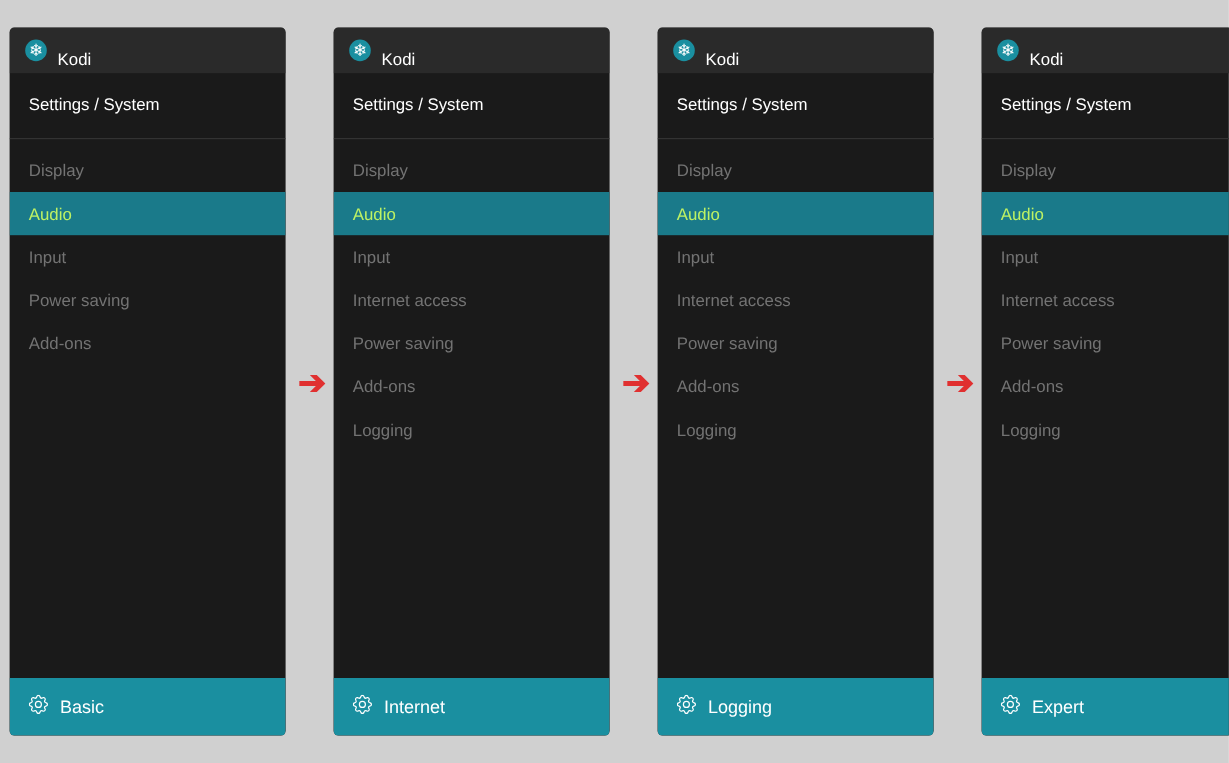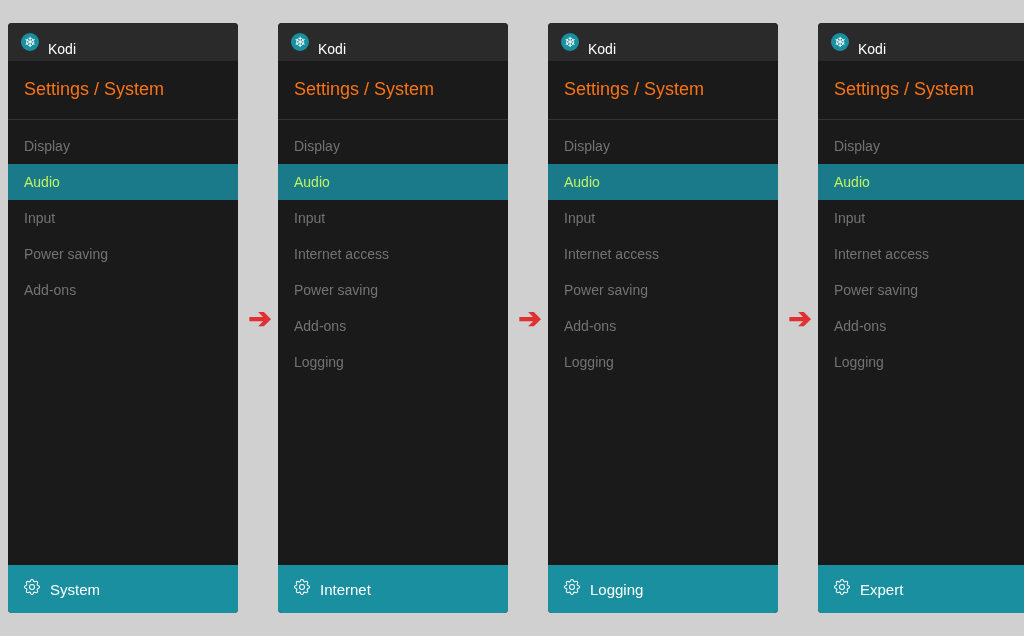--- a/index.html
+++ b/index.html
@@ -53,22 +53,22 @@
       color: #ffffff;
       font-size: 14px;
       font-weight: 400;
       margin-top: 14px;
     }
     .kodi-header {
       padding: 18px 16px 18px 16px;
       border-bottom: 1px solid #333;
     }
     .kodi-header-text {
-      color: #f97316;
-      font-size: 18px;
+      color: #ffffff;
+      font-size: 14px;
       font-weight: 300;
       line-height: 1.2;
     }
     .kodi-menu {
       flex: 1;
       padding: 8px 0;
     }
     .menu-item {
       padding: 10px 16px;
       color: #737373;
@@ -131,21 +131,21 @@
           <div class="menu-item active">Audio</div>
           <div class="menu-item">Input</div>
           <div class="menu-item">Power saving</div>
           <div class="menu-item">Add-ons</div>
         </div>
         <div class="kodi-footer">
       <span class="gear-icon"><svg xmlns="http://www.w3.org/2000/svg" viewBox="0 0 16 16" width="16" height="16" fill="white">
     <path d="M8 5a3 3 0 1 0 0 6A3 3 0 0 0 8 5zm0 1a2 2 0 1 1 0 4A2 2 0 0 1 8 6z"></path>
     <path d="M9.796 1.343c-.527-1.79-3.065-1.79-3.592 0l-.094.319a.873.873 0 0 1-1.255.52l-.292-.16c-1.64-.892-3.433.902-2.54 2.541l.159.292a.873.873 0 0 1-.52 1.255l-.319.094c-1.79.527-1.79 3.065 0 3.592l.319.094a.873.873 0 0 1 .52 1.255l-.16.292c-.892 1.64.901 3.434 2.541 2.54l.292-.159a.873.873 0 0 1 1.255.52l.094.319c.527 1.79 3.065 1.79 3.592 0l.094-.319a.873.873 0 0 1 1.255-.52l.292.16c1.64.893 3.434-.902 2.54-2.541l-.159-.292a.873.873 0 0 1 .52-1.255l.319-.094c1.79-.527 1.79-3.065 0-3.592l-.319-.094a.873.873 0 0 1-.52-1.255l.16-.292c.893-1.64-.902-3.433-2.541-2.54l-.292.159a.873.873 0 0 1-1.255-.52l-.094-.319zm-2.633.283c.246-.835 1.428-.835 1.674 0l.094.319a1.873 1.873 0 0 0 2.693 1.115l.291-.16c.764-.415 1.6.42 1.184 1.185l-.159.292a1.873 1.873 0 0 0 1.116 2.692l.318.094c.835.246.835 1.428 0 1.674l-.319.094a1.873 1.873 0 0 0-1.115 2.693l.16.291c.415.764-.42 1.6-1.185 1.184l-.291-.159a1.873 1.873 0 0 0-2.693 1.116l-.094.318c-.246.835-1.428.835-1.674 0l-.094-.319a1.873 1.873 0 0 0-2.692-1.115l-.292.16c-.764.415-1.6-.42-1.184-1.185l.159-.291A1.873 1.873 0 0 0 1.945 8.93l-.319-.094c-.835-.246-.835-1.428 0-1.674l.319-.094A1.873 1.873 0 0 0 3.06 4.474l-.16-.292c-.415-.764.42-1.6 1.185-1.184l.292.159a1.873 1.873 0 0 0 2.692-1.115l.094-.319z"></path>
   </svg></span>
-      <span class="footer-text">System</span>
+      <span class="footer-text">Basic</span>
     </div>
       </div>
       <div class="arrow-connector">
         <span class="arrow-red">➔</span>
       </div>
     </div>
     <div class="screen-wrapper">
       <div class="kodi-screen">
         <div class="kodi-titlebar">
       <span class="kodi-logo"><svg xmlns="http://www.w3.org/2000/svg" viewBox="0 0 20 20" width="20" height="20">

